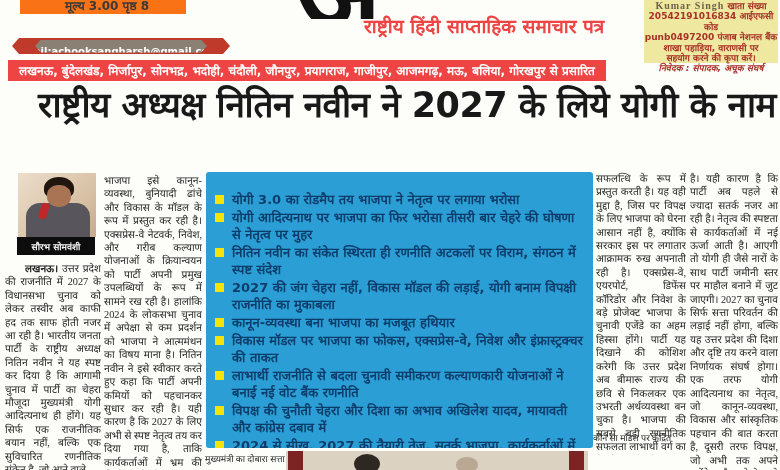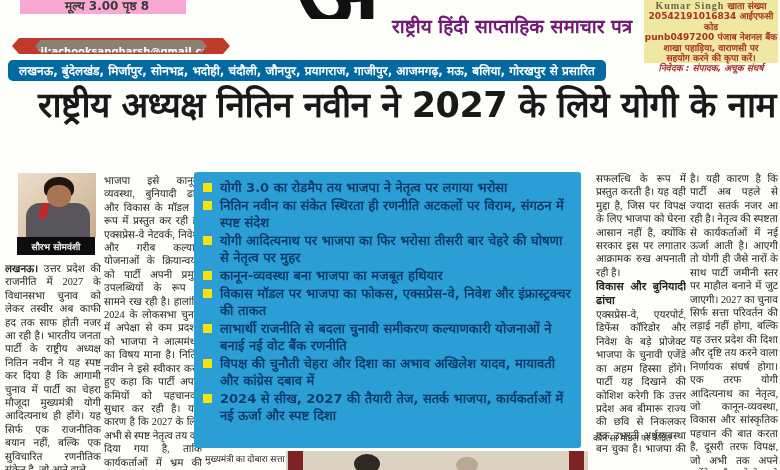--- a/index.html
+++ b/index.html
@@ -4,31 +4,31 @@
 <style>
   * { margin:0; padding:0; box-sizing:border-box; }
   body { background:#888; font-family:"Liberation Serif", serif; }
   .page {
     position:relative; width:780px; height:470px; margin:0 auto;
     background:#fdfdfa; overflow:hidden; color:#1d1d1d;
   }
   
   .price-box {
     position:absolute; left:20px; top:0; width:166px; height:14px;
-    background:#f9a8d4; overflow:hidden; text-align:center;padding-left:8px;
+    background:#f97316; overflow:hidden; text-align:center;padding-left:8px;
   }
   .price-box span { display:block; margin-top:-3px; font:bold 12px "DejaVu Sans", sans-serif; color:#3a3a3a; }
   .masthead-clip {
     position:absolute; left:296px; top:0; width:130px; height:19px; overflow:hidden;
   }
   .masthead-clip span {
     display:block; margin-top:-88px; font:bold 112px "DejaVu Sans", sans-serif; color:#111;
   }
   .rni { position:absolute; left:18px; top:21px; font:bold 11px "DejaVu Sans", sans-serif; color:#3c3c3c;margin-top:19px; }
-  .tagline { position:absolute; left:392px; top:13px; font:600 19px "DejaVu Sans", sans-serif; color:#701a75; }
+  .tagline { position:absolute; left:364px; top:13px; font:600 19px "DejaVu Sans", sans-serif; color:#ef4444; }
   .email-pill {
     position:absolute; left:12px; top:38px; width:218px; height:16px;
     background:#c03a2b;
     clip-path:polygon(7px 0, calc(100% - 7px) 0, 100% 50%, calc(100% - 7px) 100%, 7px 100%, 0 50%);
     display:flex; align-items:center; justify-content:center;
   }
   .email-pill .inner {
     width:172px; height:13px; background:#8a8174;
     clip-path:polygon(6px 0, calc(100% - 6px) 0, 100% 50%, calc(100% - 6px) 100%, 6px 100%, 0 50%);
     display:flex; align-items:center; justify-content:center;
@@ -36,60 +36,60 @@
   }
   .donation-box {
     position:absolute; right:2px; top:0; width:134px; height:63px;
     background:#efe8a0; text-align:center; padding-top:1px;
     font:bold 9px "DejaVu Sans", sans-serif; color:#a93226; line-height:10.4px;
   }
   .donation-box .en-name { font-family:"Liberation Serif", serif; font-size:10px; letter-spacing:1px; color:#6e6149; }
   .donation-box .pleader { font-style:italic; }
   .cities-bar {
     position:absolute; left:8px; top:60px; width:598px; height:21px;
-    background:#0369a1; border-radius:5px;
+    background:#ef4444; border-radius:0;
     display:flex; align-items:center; justify-content:center; overflow:hidden;
     font:bold 12px "DejaVu Sans", sans-serif; color:#fff; white-space:nowrap;
   }
   
   .headline {
     position:absolute; left:4px; top:84px; width:772px; text-align:right;
     font:800 35px "DejaVu Sans", sans-serif; color:#191919; line-height:42px;
     letter-spacing:-0.5px;
   }
   
   .news-col {
     position:absolute; text-align:justify;
     font:10.3px/13.4px "Liberation Serif", serif; color:#262626; overflow:hidden;
   }
   .col1 { left:5px;  top:173px; width:96px;  height:297px; }
   .col2 { left:104px; top:174px; width:98px; height:296px; }
   .col3 { left:596px; top:172px; width:90px; height:283px; }
   .col4 { left:690px; top:172px; width:88px; height:298px; }
-  .lead { font-weight:bold; }
+  .lead { font-weight:bold;margin-left:20px; }
   .subhead { font-weight:bold; font-size:11px; margin:1px 0; }
   
   .photo {
     width:78px; height:64px; margin-left:13px; position:relative;
     background:linear-gradient(135deg,#ecddca 0%,#d9c3a8 60%,#c7ab8c 100%); overflow:hidden;
   }
   .photo .hair { position:absolute; left:26px; top:4px; width:30px; height:22px; background:#20160f; border-radius:50% 50% 40% 40%; }
   .photo .face { position:absolute; left:29px; top:12px; width:24px; height:22px; background:#a97454; border-radius:45%; }
   .photo .body { position:absolute; left:8px; top:30px; width:64px; height:36px; background:#58565c; border-radius:14px 14px 0 0; }
   .photo .mic  { position:absolute; left:22px; top:30px; width:8px; height:16px; background:#c0272a; border-radius:3px; transform:rotate(18deg); }
   .photo-caption {
     width:78px; margin-left:12px; height:18px; background:#0d0d0d;
     display:flex; align-items:center; justify-content:center;
     font:bold 9px "DejaVu Sans", sans-serif; color:#f2f2f2; white-space:nowrap; overflow:hidden;
   }
   .col1 .coltext { margin-top:7px; }
   
   .points-box {
-    position:absolute; left:194px; top:172px; width:387px; height:276px;
-    background:#2b9ed6; border-radius:3px; padding:7px 10px 4px 9px; overflow:hidden;
+    position:absolute; left:206px; top:172px; width:387px; height:276px;
+    background:#2b9ed6; border-radius:3px; padding:19px 10px 4px 9px; overflow:hidden;
   }
   .points-box ul { list-style:none; }
   .points-box li { display:flex; margin-bottom:1px; }
   .bullet-sq { flex:0 0 9px; width:9px; height:9px; background:#f4e40b; margin:4px 8px 0 0; }
   .points-box .ptext { font:bold 13px/17px "DejaVu Sans", sans-serif; color:#0d3e6b; }
   
   .caption-left {
     position:absolute; left:205px; top:454px; width:80px; overflow:hidden;
     font:9px/11px "Liberation Serif", serif; color:#222; white-space:nowrap;
   }
@@ -159,25 +159,29 @@
   </div>
 
   <div class="points-box">
     <ul>
       <li>
           <span class="bullet-sq"></span>
           <span class="ptext">योगी 3.0 का रोडमैप तय भाजपा ने नेतृत्व पर लगाया भरोसा</span>
         </li>
       <li>
           <span class="bullet-sq"></span>
+          <span class="ptext">योगी आदित्यनाथ पर भाजपा का फिर भरोसा तीसरी बार चेहरे की घोषणा से नेतृत्व पर मुहर</span>
+        </li>
+      <li>
+          <span class="bullet-sq"></span>
           <span class="ptext">नितिन नवीन का संकेत स्थिरता ही रणनीति अटकलों पर विराम, संगठन में स्पष्ट संदेश</span>
         </li>
       <li>
           <span class="bullet-sq"></span>
-          <span class="ptext">योगी आदित्यनाथ पर भाजपा का फिर भरोसा तीसरी बार चेहरे की घोषणा से नेतृत्व पर मुहर</span>
+          <span class="ptext">2027 की जंग चेहरा नहीं, विकास मॉडल की लड़ाई, योगी बनाम विपक्षी राजनीति का मुकाबला</span>
         </li>
       <li>
           <span class="bullet-sq"></span>
           <span class="ptext">कानून-व्यवस्था बना भाजपा का मजबूत हथियार</span>
         </li>
       <li>
           <span class="bullet-sq"></span>
           <span class="ptext">विकास मॉडल पर भाजपा का फोकस, एक्सप्रेस-वे, निवेश और इंफ्रास्ट्रक्चर की ताकत</span>
         </li>
       <li>
@@ -190,21 +194,20 @@
         </li>
       <li>
           <span class="bullet-sq"></span>
           <span class="ptext">2024 से सीख, 2027 की तैयारी तेज, सतर्क भाजपा, कार्यकर्ताओं में नई ऊर्जा और स्पष्ट दिशा</span>
         </li>
     </ul>
   </div>
 
   <div class="news-col col3">
     <span>सफलत्धि के रूप में प्रस्तुत करती है। यह वही मुद्दा है, जिस पर विपक्ष के लिए भाजपा को घेरना आसान नहीं है, क्योंकि सरकार इस पर लगातार आक्रामक रुख अपनाती रही है।</span>
-    <div class="subhead">विकास और बुनियादी ढांचा</div>
     <span>एक्सप्रेस-वे, एयरपोर्ट, डिफेंस कॉरिडोर और निवेश के बड़े प्रोजेक्ट भाजपा के चुनावी एजेंडे का अहम हिस्सा होंगे। पार्टी यह दिखाने की कोशिश करेगी कि उत्तर प्रदेश अब बीमारू राज्य की छवि से निकलकर एक उभरती अर्थव्यवस्था बन चुका है। भाजपा की सबसे बड़ी रणनीतिक सफलता लाभार्थी वर्ग का निर्माण रही है। मुफ्त राशन, उज्ज्वला योजना, आवास योजना जैसी</span>
   </div>
 
   <div class="news-col col4">
     <span>है। यही कारण है कि पार्टी अब पहले से ज्यादा सतर्क नजर आ रही है। नेतृत्व की स्पष्टता से कार्यकर्ताओं में नई ऊर्जा आती है। आएगी तो योगी ही जैसे नारों के साथ पार्टी जमीनी स्तर पर माहौल बनाने में जुट जाएगी। 2027 का चुनाव सिर्फ सत्ता परिवर्तन की लड़ाई नहीं होगा, बल्कि यह उत्तर प्रदेश की दिशा और दृष्टि तय करने वाला निर्णायक संघर्ष होगा। एक तरफ योगी आदित्यनाथ का नेतृत्व, जो कानून-व्यवस्था, विकास और सांस्कृतिक पहचान की बात करता है, दूसरी तरफ विपक्ष, जो अभी तक अपने एजेंडे और चेहरे को लेकर स्पष्ट नहीं है। यह चुनाव तय करेगा कि उत्तर प्रदेश योगी मॉडल के साथ आगे</span>
   </div>
 
   <div class="caption-left">मुख्यमंत्री का दोबारा सत्ता</div>
 
   <div class="bottom-photo">

